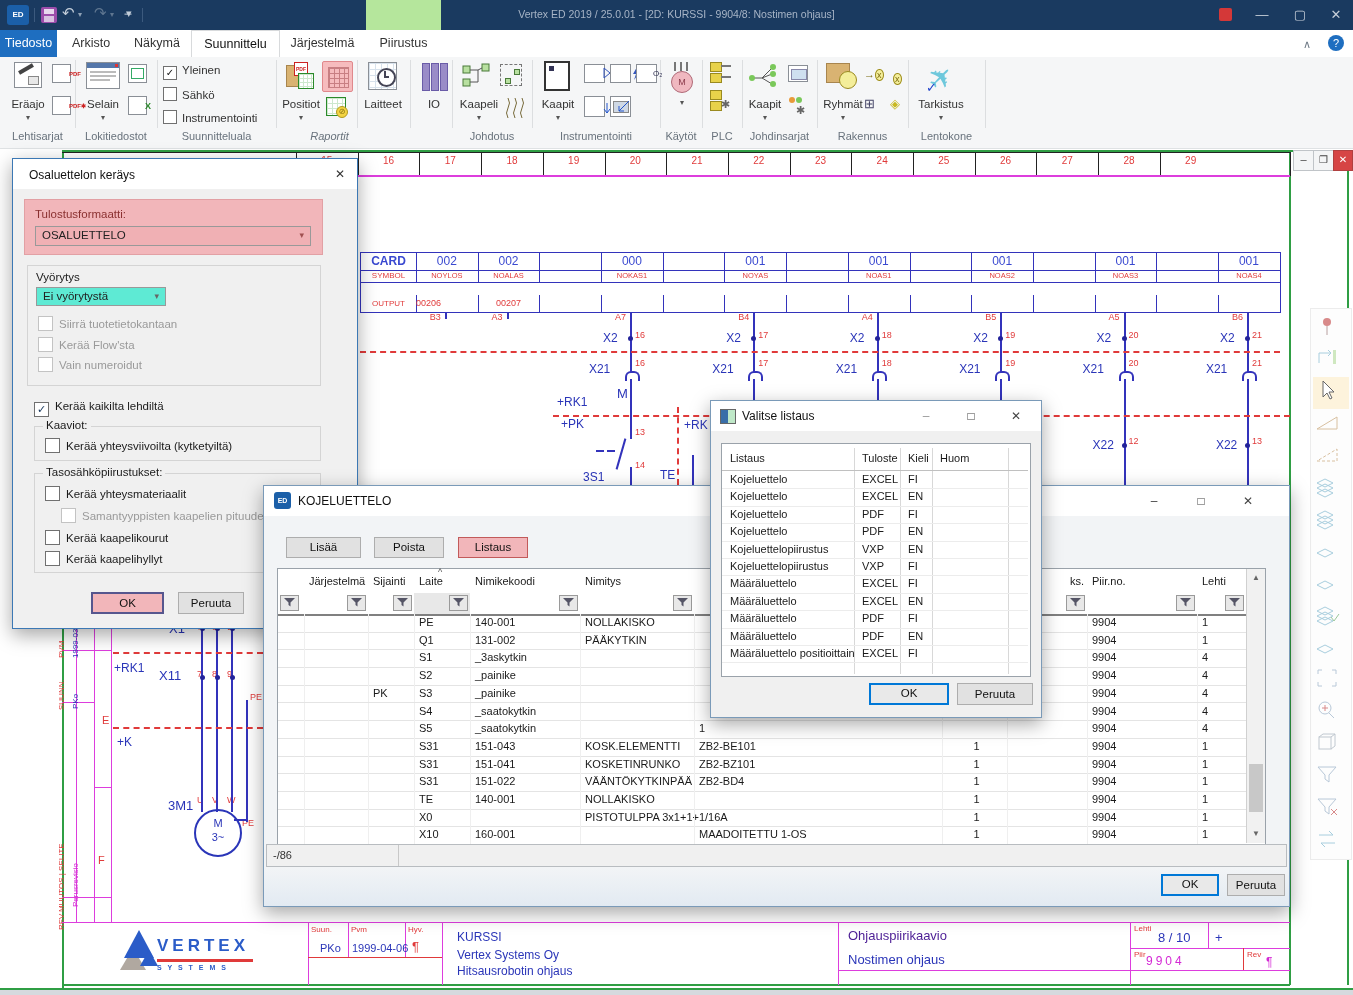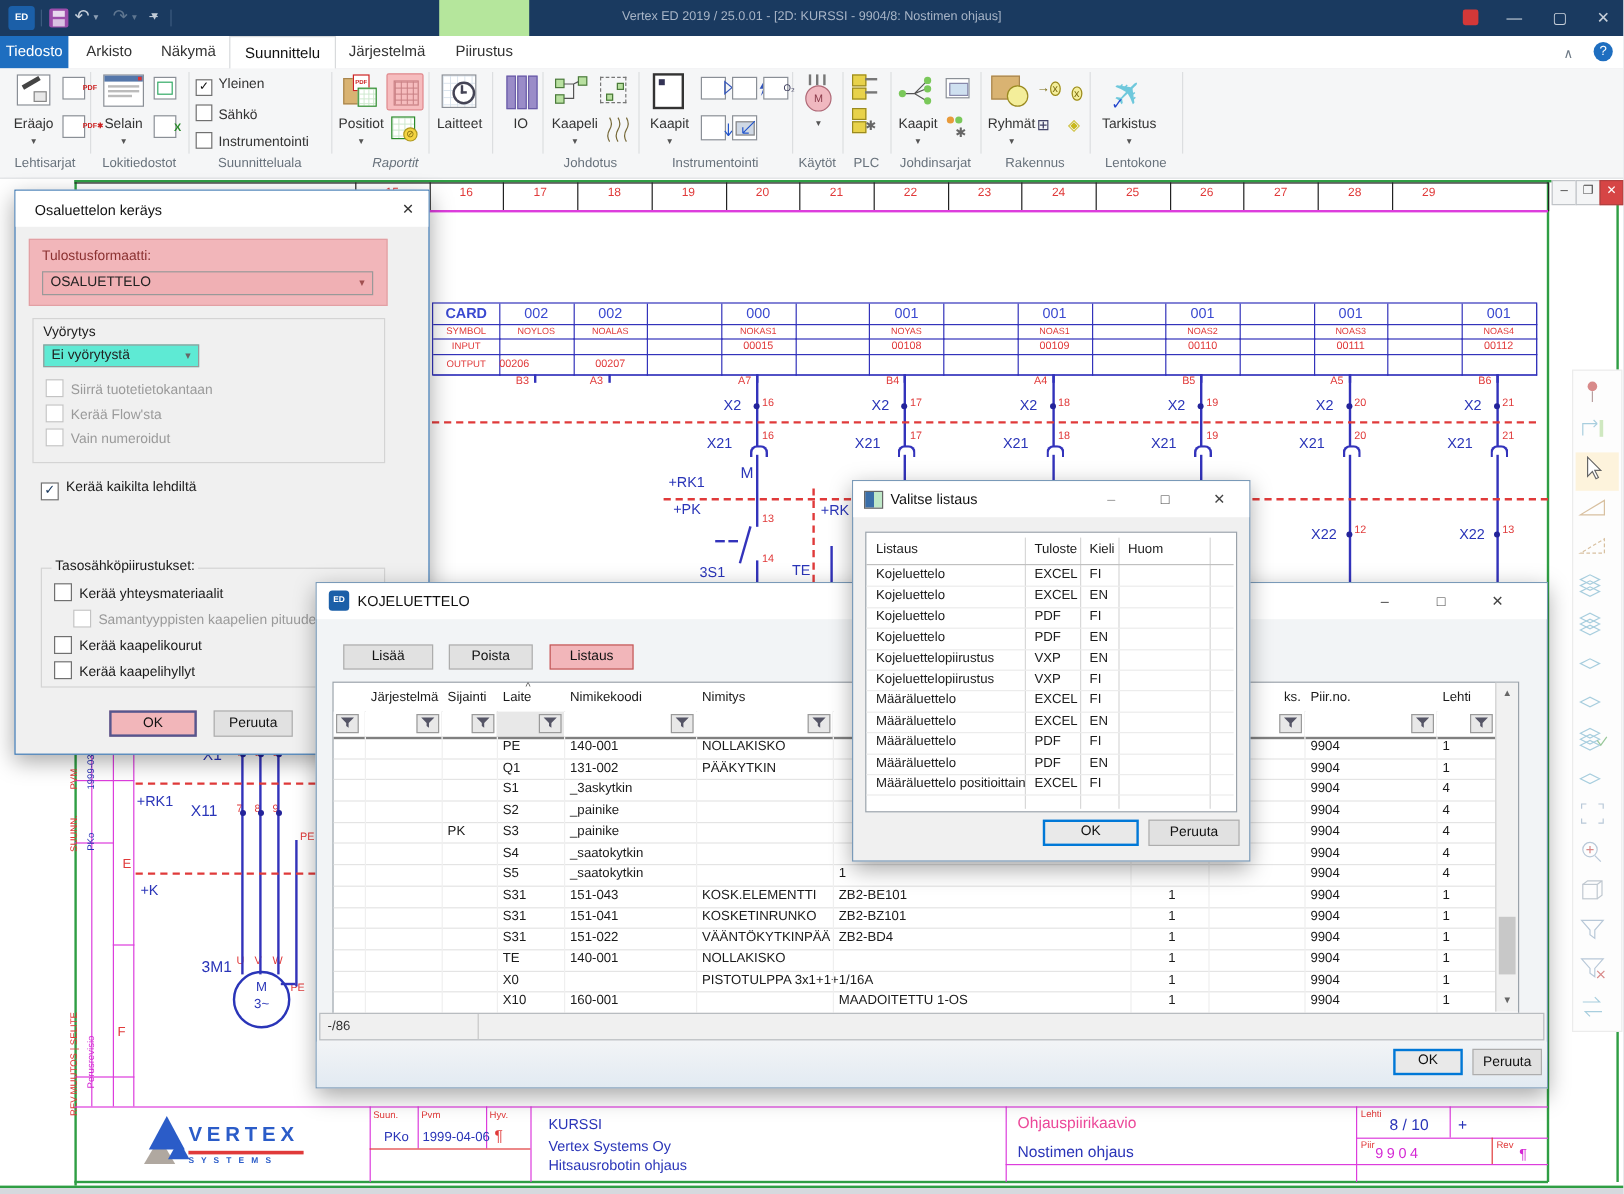--- a/index.html
+++ b/index.html
@@ -340,37 +340,20 @@
           <div style="position: absolute; left: 301.8px; top: 0px; width: 61.7px; height: 12px; border-right: 1px solid rgb(51, 51, 187); border-bottom: 1px solid rgb(51, 51, 187); text-align: center; white-space: nowrap; overflow: hidden; font-size: 7.5px; line-height: 12px; color: rgb(224, 58, 58);"></div>
           <div style="position: absolute; left: 363.5px; top: 0px; width: 61.7px; height: 12px; border-right: 1px solid rgb(51, 51, 187); border-bottom: 1px solid rgb(51, 51, 187); text-align: center; white-space: nowrap; overflow: hidden; font-size: 7.5px; line-height: 12px; color: rgb(224, 58, 58);">NOYAS</div>
           <div style="position: absolute; left: 425.2px; top: 0px; width: 61.7px; height: 12px; border-right: 1px solid rgb(51, 51, 187); border-bottom: 1px solid rgb(51, 51, 187); text-align: center; white-space: nowrap; overflow: hidden; font-size: 7.5px; line-height: 12px; color: rgb(224, 58, 58);"></div>
           <div style="position: absolute; left: 486.9px; top: 0px; width: 61.7px; height: 12px; border-right: 1px solid rgb(51, 51, 187); border-bottom: 1px solid rgb(51, 51, 187); text-align: center; white-space: nowrap; overflow: hidden; font-size: 7.5px; line-height: 12px; color: rgb(224, 58, 58);">NOAS1</div>
           <div style="position: absolute; left: 548.6px; top: 0px; width: 61.7px; height: 12px; border-right: 1px solid rgb(51, 51, 187); border-bottom: 1px solid rgb(51, 51, 187); text-align: center; white-space: nowrap; overflow: hidden; font-size: 7.5px; line-height: 12px; color: rgb(224, 58, 58);"></div>
           <div style="position: absolute; left: 610.3px; top: 0px; width: 61.7px; height: 12px; border-right: 1px solid rgb(51, 51, 187); border-bottom: 1px solid rgb(51, 51, 187); text-align: center; white-space: nowrap; overflow: hidden; font-size: 7.5px; line-height: 12px; color: rgb(224, 58, 58);">NOAS2</div>
           <div style="position: absolute; left: 672px; top: 0px; width: 61.7px; height: 12px; border-right: 1px solid rgb(51, 51, 187); border-bottom: 1px solid rgb(51, 51, 187); text-align: center; white-space: nowrap; overflow: hidden; font-size: 7.5px; line-height: 12px; color: rgb(224, 58, 58);"></div>
           <div style="position: absolute; left: 733.7px; top: 0px; width: 61.7px; height: 12px; border-right: 1px solid rgb(51, 51, 187); border-bottom: 1px solid rgb(51, 51, 187); text-align: center; white-space: nowrap; overflow: hidden; font-size: 7.5px; line-height: 12px; color: rgb(224, 58, 58);">NOAS3</div>
           <div style="position: absolute; left: 795.4px; top: 0px; width: 61.7px; height: 12px; border-right: 1px solid rgb(51, 51, 187); border-bottom: 1px solid rgb(51, 51, 187); text-align: center; white-space: nowrap; overflow: hidden; font-size: 7.5px; line-height: 12px; color: rgb(224, 58, 58);"></div>
           <div style="position: absolute; left: 857.1px; top: 0px; width: 61.7px; height: 12px; border-right: 1px solid rgb(51, 51, 187); border-bottom: 1px solid rgb(51, 51, 187); text-align: center; white-space: nowrap; overflow: hidden; font-size: 7.5px; line-height: 12px; color: rgb(224, 58, 58);">NOAS4</div>
-        </div>
-        <div style="position: absolute; left: 0px; top: 29px; width: 918.8px; height: 13px;">
-          <div style="position: absolute; left: 0px; top: 0px; width: 55px; height: 13px; border-right: 1px solid rgb(51, 51, 187); border-bottom: 1px solid rgb(51, 51, 187); text-align: center; font-size: 8px; line-height: 13px; color: rgb(224, 58, 58);">INPUT</div>
-          <div style="position: absolute; left: 55px; top: 0px; width: 61.7px; height: 13px; border-right: 1px solid rgb(51, 51, 187); border-bottom: 1px solid rgb(51, 51, 187); text-align: center; white-space: nowrap; overflow: hidden; font-size: 9px; line-height: 13px; color: rgb(224, 58, 58);"></div>
-          <div style="position: absolute; left: 116.7px; top: 0px; width: 61.7px; height: 13px; border-right: 1px solid rgb(51, 51, 187); border-bottom: 1px solid rgb(51, 51, 187); text-align: center; white-space: nowrap; overflow: hidden; font-size: 9px; line-height: 13px; color: rgb(224, 58, 58);"></div>
-          <div style="position: absolute; left: 178.4px; top: 0px; width: 61.7px; height: 13px; border-right: 1px solid rgb(51, 51, 187); border-bottom: 1px solid rgb(51, 51, 187); text-align: center; white-space: nowrap; overflow: hidden; font-size: 9px; line-height: 13px; color: rgb(224, 58, 58);"></div>
-          <div style="position: absolute; left: 240.1px; top: 0px; width: 61.7px; height: 13px; border-right: 1px solid rgb(51, 51, 187); border-bottom: 1px solid rgb(51, 51, 187); text-align: center; white-space: nowrap; overflow: hidden; font-size: 9px; line-height: 13px; color: rgb(224, 58, 58);">00015</div>
-          <div style="position: absolute; left: 301.8px; top: 0px; width: 61.7px; height: 13px; border-right: 1px solid rgb(51, 51, 187); border-bottom: 1px solid rgb(51, 51, 187); text-align: center; white-space: nowrap; overflow: hidden; font-size: 9px; line-height: 13px; color: rgb(224, 58, 58);"></div>
-          <div style="position: absolute; left: 363.5px; top: 0px; width: 61.7px; height: 13px; border-right: 1px solid rgb(51, 51, 187); border-bottom: 1px solid rgb(51, 51, 187); text-align: center; white-space: nowrap; overflow: hidden; font-size: 9px; line-height: 13px; color: rgb(224, 58, 58);">00108</div>
-          <div style="position: absolute; left: 425.2px; top: 0px; width: 61.7px; height: 13px; border-right: 1px solid rgb(51, 51, 187); border-bottom: 1px solid rgb(51, 51, 187); text-align: center; white-space: nowrap; overflow: hidden; font-size: 9px; line-height: 13px; color: rgb(224, 58, 58);"></div>
-          <div style="position: absolute; left: 486.9px; top: 0px; width: 61.7px; height: 13px; border-right: 1px solid rgb(51, 51, 187); border-bottom: 1px solid rgb(51, 51, 187); text-align: center; white-space: nowrap; overflow: hidden; font-size: 9px; line-height: 13px; color: rgb(224, 58, 58);">00109</div>
-          <div style="position: absolute; left: 548.6px; top: 0px; width: 61.7px; height: 13px; border-right: 1px solid rgb(51, 51, 187); border-bottom: 1px solid rgb(51, 51, 187); text-align: center; white-space: nowrap; overflow: hidden; font-size: 9px; line-height: 13px; color: rgb(224, 58, 58);"></div>
-          <div style="position: absolute; left: 610.3px; top: 0px; width: 61.7px; height: 13px; border-right: 1px solid rgb(51, 51, 187); border-bottom: 1px solid rgb(51, 51, 187); text-align: center; white-space: nowrap; overflow: hidden; font-size: 9px; line-height: 13px; color: rgb(224, 58, 58);">00110</div>
-          <div style="position: absolute; left: 672px; top: 0px; width: 61.7px; height: 13px; border-right: 1px solid rgb(51, 51, 187); border-bottom: 1px solid rgb(51, 51, 187); text-align: center; white-space: nowrap; overflow: hidden; font-size: 9px; line-height: 13px; color: rgb(224, 58, 58);"></div>
-          <div style="position: absolute; left: 733.7px; top: 0px; width: 61.7px; height: 13px; border-right: 1px solid rgb(51, 51, 187); border-bottom: 1px solid rgb(51, 51, 187); text-align: center; white-space: nowrap; overflow: hidden; font-size: 9px; line-height: 13px; color: rgb(224, 58, 58);">00111</div>
-          <div style="position: absolute; left: 795.4px; top: 0px; width: 61.7px; height: 13px; border-right: 1px solid rgb(51, 51, 187); border-bottom: 1px solid rgb(51, 51, 187); text-align: center; white-space: nowrap; overflow: hidden; font-size: 9px; line-height: 13px; color: rgb(224, 58, 58);"></div>
-          <div style="position: absolute; left: 857.1px; top: 0px; width: 61.7px; height: 13px; border-right: 1px solid rgb(51, 51, 187); border-bottom: 1px solid rgb(51, 51, 187); text-align: center; white-space: nowrap; overflow: hidden; font-size: 9px; line-height: 13px; color: rgb(224, 58, 58);">00112</div>
         </div>
         <div style="position: absolute; left: 0px; top: 42px; width: 918.8px; height: 17px;">
           <div style="position: absolute; left: 0px; top: 0px; width: 55px; height: 17px; border-right: 1px solid rgb(51, 51, 187); border-bottom: 1px solid rgb(51, 51, 187); text-align: center; font-size: 8px; line-height: 17px; color: rgb(224, 58, 58);">OUTPUT</div>
           <div style="position: absolute; left: 55px; top: 0px; width: 61.7px; height: 17px; border-right: 1px solid rgb(51, 51, 187); border-bottom: 1px solid rgb(51, 51, 187); text-align: left; white-space: nowrap; overflow: hidden; font-size: 9px; line-height: 17px; color: rgb(224, 58, 58);">00206</div>
           <div style="position: absolute; left: 116.7px; top: 0px; width: 61.7px; height: 17px; border-right: 1px solid rgb(51, 51, 187); border-bottom: 1px solid rgb(51, 51, 187); text-align: center; white-space: nowrap; overflow: hidden; font-size: 9px; line-height: 17px; color: rgb(224, 58, 58);">00207</div>
           <div style="position: absolute; left: 178.4px; top: 0px; width: 61.7px; height: 17px; border-right: 1px solid rgb(51, 51, 187); border-bottom: 1px solid rgb(51, 51, 187); text-align: center; white-space: nowrap; overflow: hidden; font-size: 9px; line-height: 17px; color: rgb(224, 58, 58);"></div>
           <div style="position: absolute; left: 240.1px; top: 0px; width: 61.7px; height: 17px; border-right: 1px solid rgb(51, 51, 187); border-bottom: 1px solid rgb(51, 51, 187); text-align: center; white-space: nowrap; overflow: hidden; font-size: 9px; line-height: 17px; color: rgb(224, 58, 58);"></div>
           <div style="position: absolute; left: 301.8px; top: 0px; width: 61.7px; height: 17px; border-right: 1px solid rgb(51, 51, 187); border-bottom: 1px solid rgb(51, 51, 187); text-align: center; white-space: nowrap; overflow: hidden; font-size: 9px; line-height: 17px; color: rgb(224, 58, 58);"></div>
           <div style="position: absolute; left: 363.5px; top: 0px; width: 61.7px; height: 17px; border-right: 1px solid rgb(51, 51, 187); border-bottom: 1px solid rgb(51, 51, 187); text-align: center; white-space: nowrap; overflow: hidden; font-size: 9px; line-height: 17px; color: rgb(224, 58, 58);"></div>
           <div style="position: absolute; left: 425.2px; top: 0px; width: 61.7px; height: 17px; border-right: 1px solid rgb(51, 51, 187); border-bottom: 1px solid rgb(51, 51, 187); text-align: center; white-space: nowrap; overflow: hidden; font-size: 9px; line-height: 17px; color: rgb(224, 58, 58);"></div>
@@ -538,21 +521,21 @@
       <div style="position: absolute; left: 157px; top: 964px; width: 120px; height: 10px; color: rgb(43, 92, 200); font-size: 7px; font-weight: bold; letter-spacing: 2px;">S Y S T E M S</div>
       <div style="position: absolute; left: 311px; top: 925px; font-size: 8px; color: rgb(224, 58, 58);">Suun.</div>
       <div style="position: absolute; left: 320px; top: 942px; font-size: 11px; color: rgb(42, 53, 184);">PKo</div>
       <div style="position: absolute; left: 351px; top: 925px; font-size: 8px; color: rgb(224, 58, 58);">Pvm</div>
       <div style="position: absolute; left: 352px; top: 942px; font-size: 11px; color: rgb(42, 53, 184);">1999-04-06</div>
       <div style="position: absolute; left: 408px; top: 925px; font-size: 8px; color: rgb(224, 58, 58);">Hyv.</div>
       <div style="position: absolute; left: 412px; top: 939px; font-size: 13px; color: rgb(224, 58, 58);">¶</div>
       <div style="position: absolute; left: 457px; top: 930px; font-size: 12px; color: rgb(42, 53, 184);">KURSSI</div>
       <div style="position: absolute; left: 457px; top: 948px; font-size: 12px; color: rgb(42, 53, 184);">Vertex Systems Oy</div>
       <div style="position: absolute; left: 457px; top: 964px; font-size: 12px; color: rgb(42, 53, 184);">Hitsausrobotin ohjaus</div>
-      <div style="position: absolute; left: 848px; top: 928px; font-size: 13px; color: #ec4899;">Ohjauspiirikaavio</div>
+      <div style="position: absolute; left: 848px; top: 928px; font-size: 13px; color: #4c1d95;">Ohjauspiirikaavio</div>
       <div style="position: absolute; left: 848px; top: 952px; font-size: 13px; color: rgb(42, 53, 184);">Nostimen ohjaus</div>
       <div style="position: absolute; left: 1134px; top: 924px; font-size: 8px; color: rgb(224, 58, 58);">Lehti</div>
       <div style="position: absolute; left: 1158px; top: 930px; font-size: 13px; color: rgb(42, 53, 184);">8 / 10</div>
       <div style="position: absolute; left: 1215px; top: 930px; font-size: 13px; color: rgb(42, 53, 184);">+</div>
       <div style="position: absolute; left: 1134px; top: 950px; font-size: 8px; color: rgb(224, 58, 58);">Piir</div>
       <div style="position: absolute; left: 1146px; top: 954px; font-size: 12px; color: rgb(212, 40, 212); letter-spacing: 3px;">9904</div>
       <div style="position: absolute; left: 1247px; top: 950px; font-size: 8px; color: rgb(224, 58, 58);">Rev</div>
       <div style="position: absolute; left: 1266px; top: 955px; font-size: 12px; color: rgb(212, 40, 212);">¶</div>
     </div>
 
@@ -636,20 +619,24 @@
     <div class="combo" style="left:10px;top:26px;width:276px;height:20px;background:#f0b0b4;"><span>OSALUETTELO</span><span class="cv" style="color:#a05050;">▾</span></div>
   </div>
   <div class="fs" style="left:14px;top:106px;width:294px;height:121px;">
     <div class="abs" style="left:8px;top:5px;font-size:11.5px;color:#1a1a1a;">Vyörytys</div>
     <div class="combo" style="left:8px;top:21px;width:130px;height:19px;background:#5eead4;"><span>Ei vyörytystä</span><span class="cv">▾</span></div>
     <div class="cb dis" style="left:10px;top:50px;"><span class="box"></span><span>Siirrä tuotetietokantaan</span></div>
     <div class="cb dis" style="left:10px;top:71px;"><span class="box"></span><span>Kerää Flow'sta</span></div>
     <div class="cb dis" style="left:10px;top:91px;"><span class="box"></span><span>Vain numeroidut</span></div>
   </div>
   <div class="cb" style="left:21px;top:241px;"><span class="box">✓</span><span>Kerää kaikilta lehdiltä</span></div>
+  <div class="fs" style="left:21px;top:267px;width:287px;height:35px;">
+    <div class="fslabel">Kaaviot:</div>
+    <div class="cb" style="left:10px;top:11px;"><span class="box"></span><span>Kerää yhteysviivoilta (kytketyiltä)</span></div>
+  </div>
   <div class="fs" style="left:21px;top:314px;width:287px;height:100px;">
     <div class="fslabel">Tasosähköpiirustukset:</div>
     <div class="cb" style="left:10px;top:12px;"><span class="box"></span><span>Kerää yhteysmateriaalit</span></div>
     <div class="cb dis" style="left:26px;top:34px;"><span class="box"></span><span>Samantyyppisten kaapelien pituudet yh</span></div>
     <div class="cb" style="left:10px;top:56px;"><span class="box"></span><span>Kerää kaapelikourut</span></div>
     <div class="cb" style="left:10px;top:77px;"><span class="box"></span><span>Kerää kaapelihyllyt</span></div>
   </div>
   <div class="btn pink" style="left:78px;top:433px;width:73px;height:22px;line-height:18px;">OK</div>
   <div class="btn" style="left:165px;top:433px;width:66px;height:22px;line-height:20px;">Peruuta</div>
 </div>

